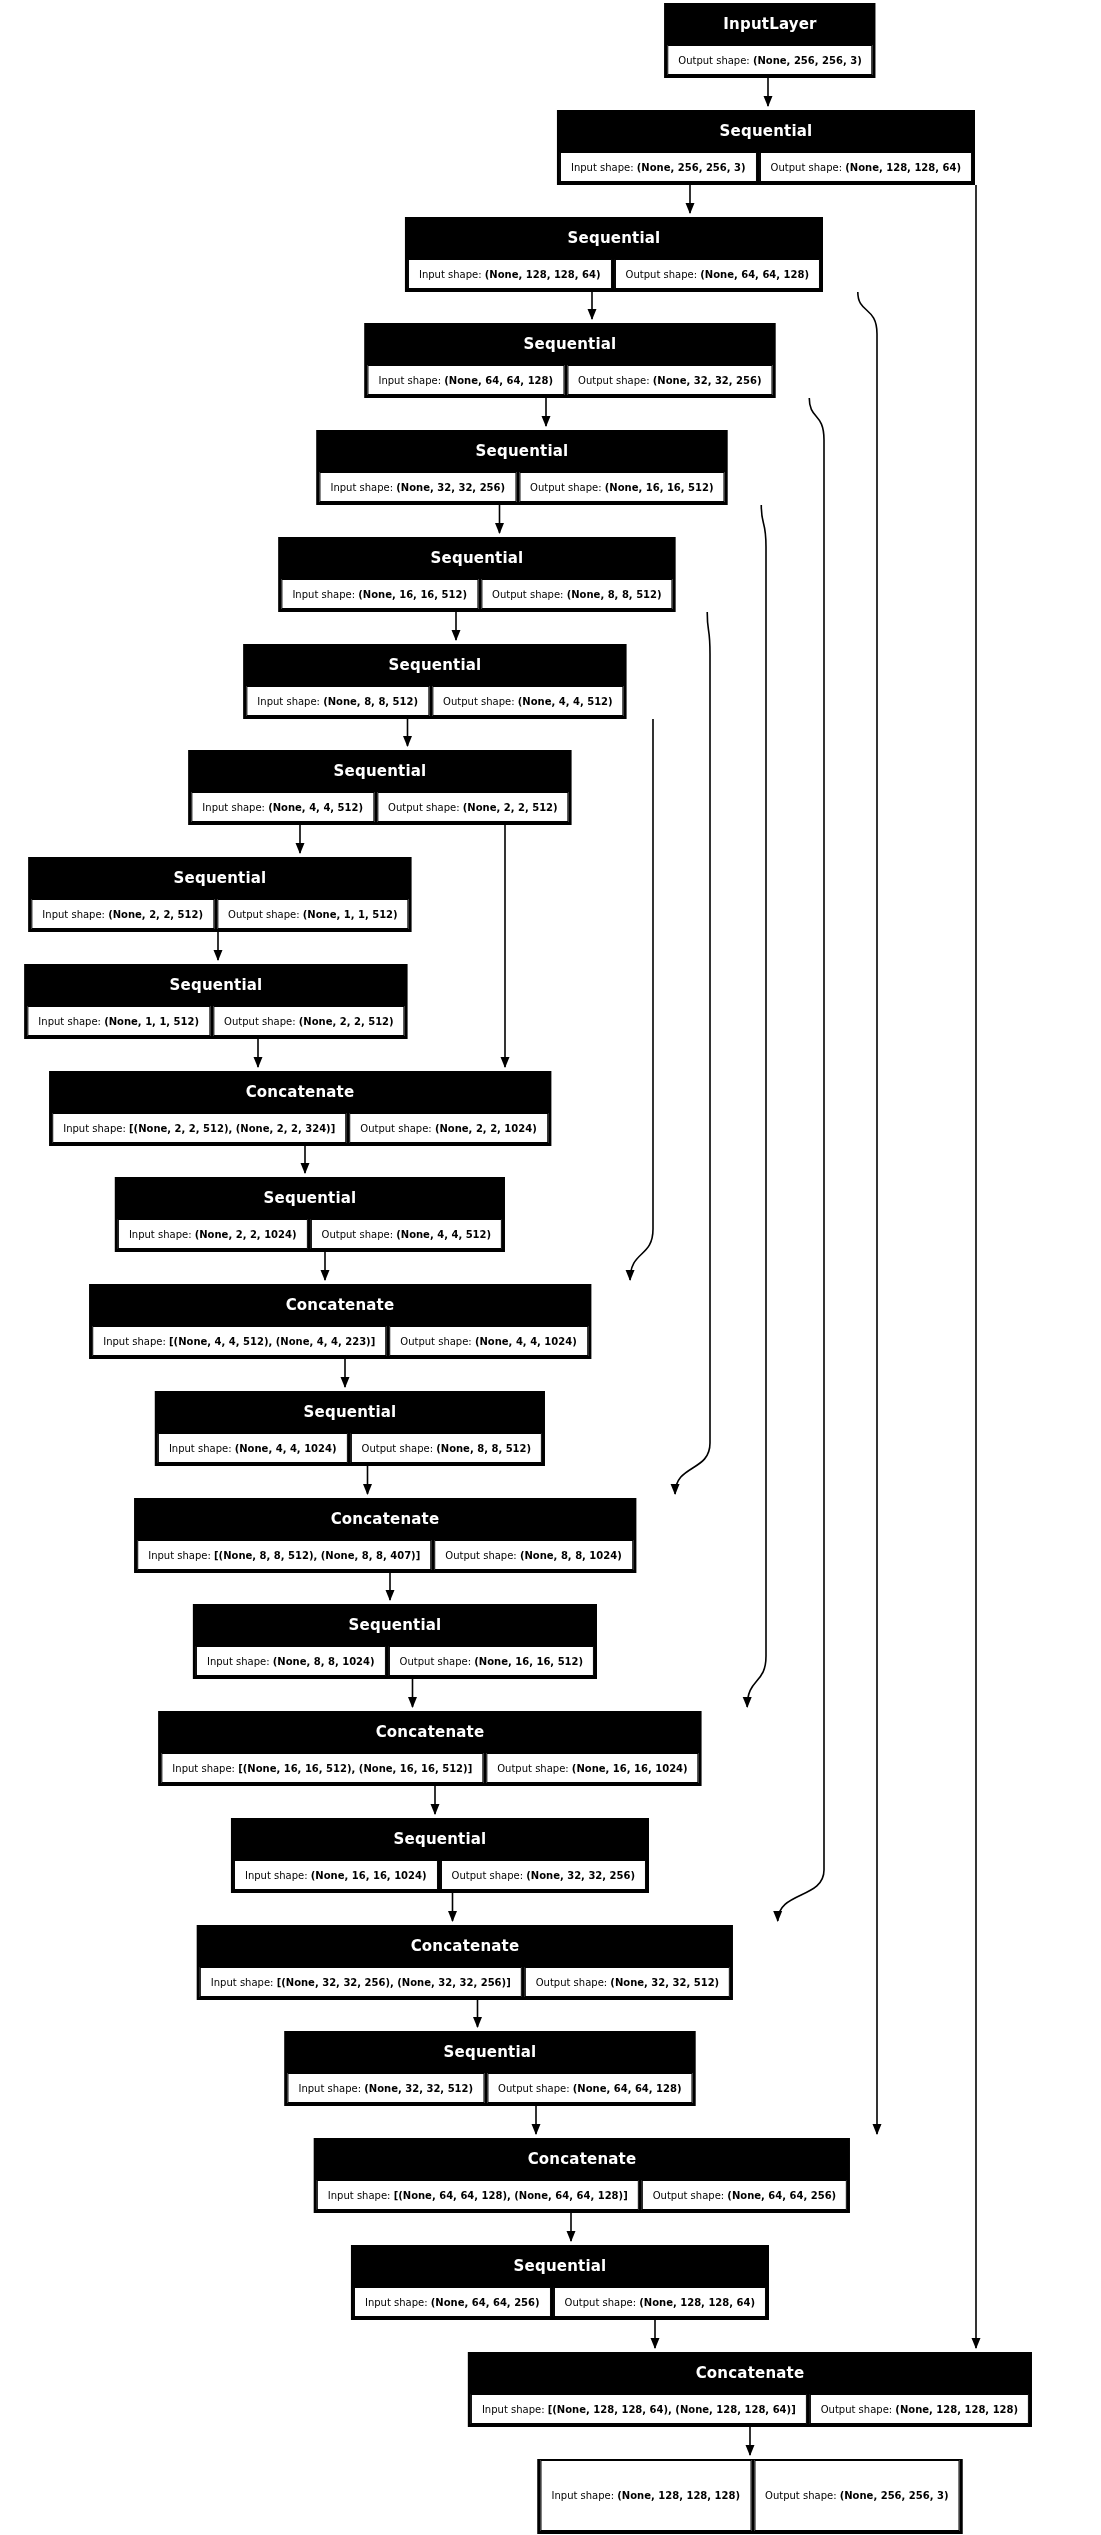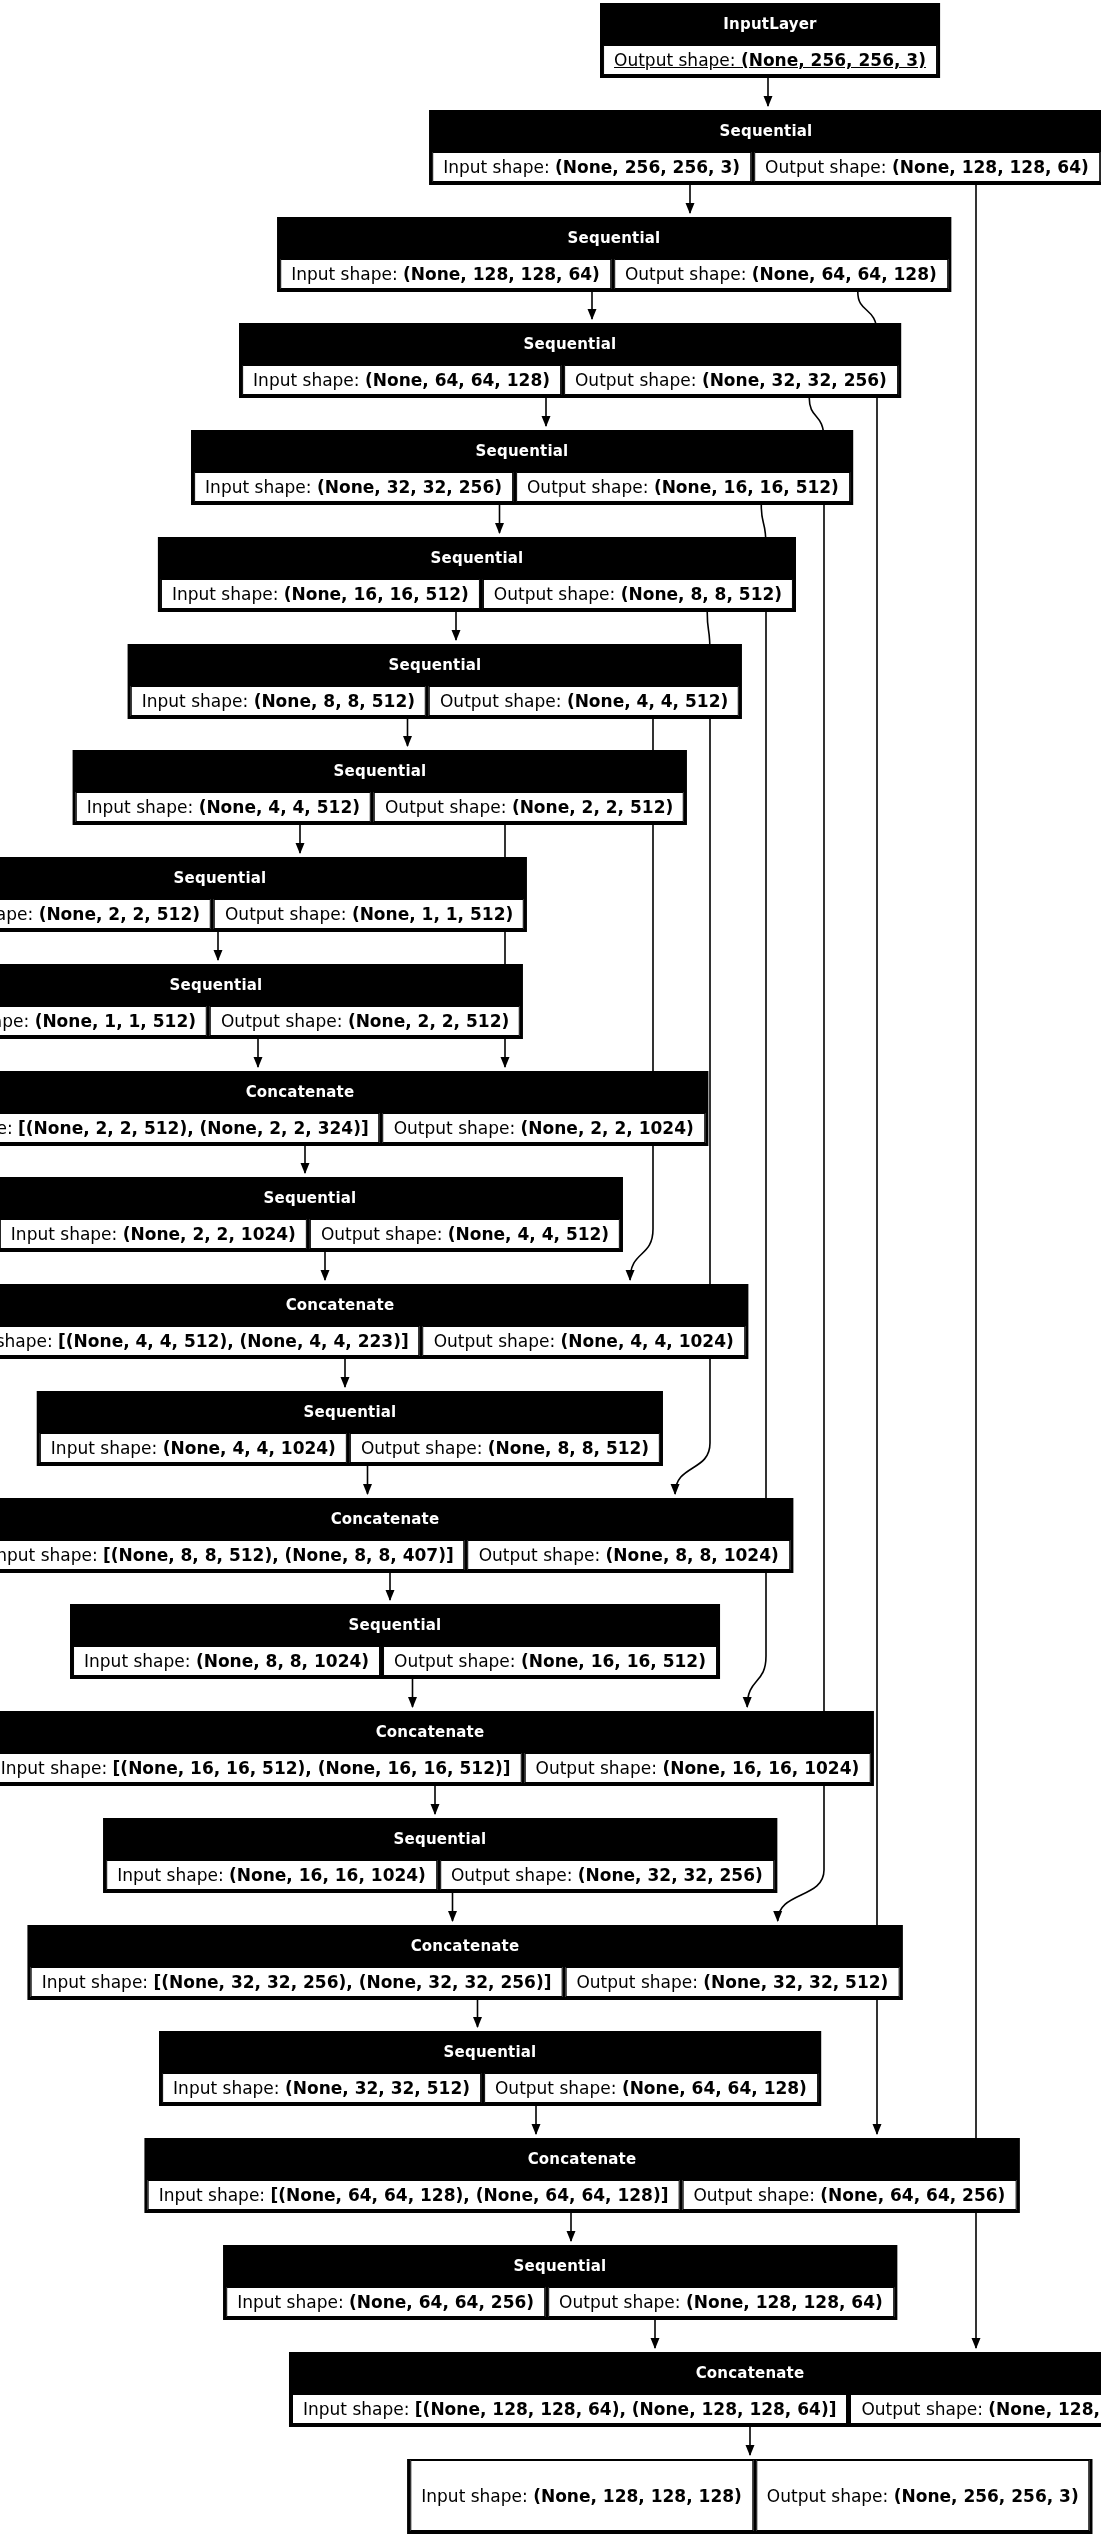--- a/index.html
+++ b/index.html
@@ -41,21 +41,21 @@
   .cells {
     display: flex;
     gap: 3px;
     padding: 0 2px 2px 2px;
     flex: 1;
   }
   .cell {
     background: #ffffff;
     color: #000000;
     border: 1px solid #000000;
-    font-size: 17px;
+    font-size: 10px;
     display: flex;
     align-items: center;
     justify-content: center;
     padding: 0 10px;
     flex: 1;
   }
   .cell b { font-weight: bold; }
   .edge { fill: none; stroke: #000000; stroke-width: 1.6px; }
 </style>
 </head>
@@ -95,21 +95,21 @@
         <path d="M 477.5,2000 C 477.5,2015.5 477.5,2015.5 477.5,2027" class="edge" stroke="#000000" marker-end="url(#arrow)"></path>
         <path d="M 536,2106 C 536,2122 536,2122 536,2134" class="edge" stroke="#000000" marker-end="url(#arrow)"></path>
         <path d="M 857.796875,292 C 857.796875,314 877,306 877,334 L 877,2083 C 877,2112 877,2104 877,2134" class="edge" stroke="#000000" marker-end="url(#arrow)"></path>
         <path d="M 571,2213 C 571,2229 571,2229 571,2241" class="edge" stroke="#000000" marker-end="url(#arrow)"></path>
         <path d="M 655,2320 C 655,2336 655,2336 655,2348" class="edge" stroke="#000000" marker-end="url(#arrow)"></path>
         <path d="M 976,185 C 976,207 976,199 976,227 L 976,2297 C 976,2326 976,2318 976,2348" class="edge" stroke="#000000" marker-end="url(#arrow)"></path>
         <path d="M 750,2427 C 750,2443 750,2443 750,2455" class="edge" stroke="#000000" marker-end="url(#arrow)"></path>
       </g>
   </svg>
   <div id="nodes-layer">
-      <div class="node" style="left: 770px; top: 3px; text-decoration: underline;">
+      <div class="node" style="left: 770px; top: 3px;">
         <div class="node-title">InputLayer</div>
         <div class="cells">
           <div class="cell">
             <span style="white-space: pre;">Output shape: </span>
             <b>(None, 256, 256, 3)</b>
           </div>
         </div>
       </div>
       <div class="node" style="left: 766px; top: 110px;">
         <div class="node-title">Sequential</div>

